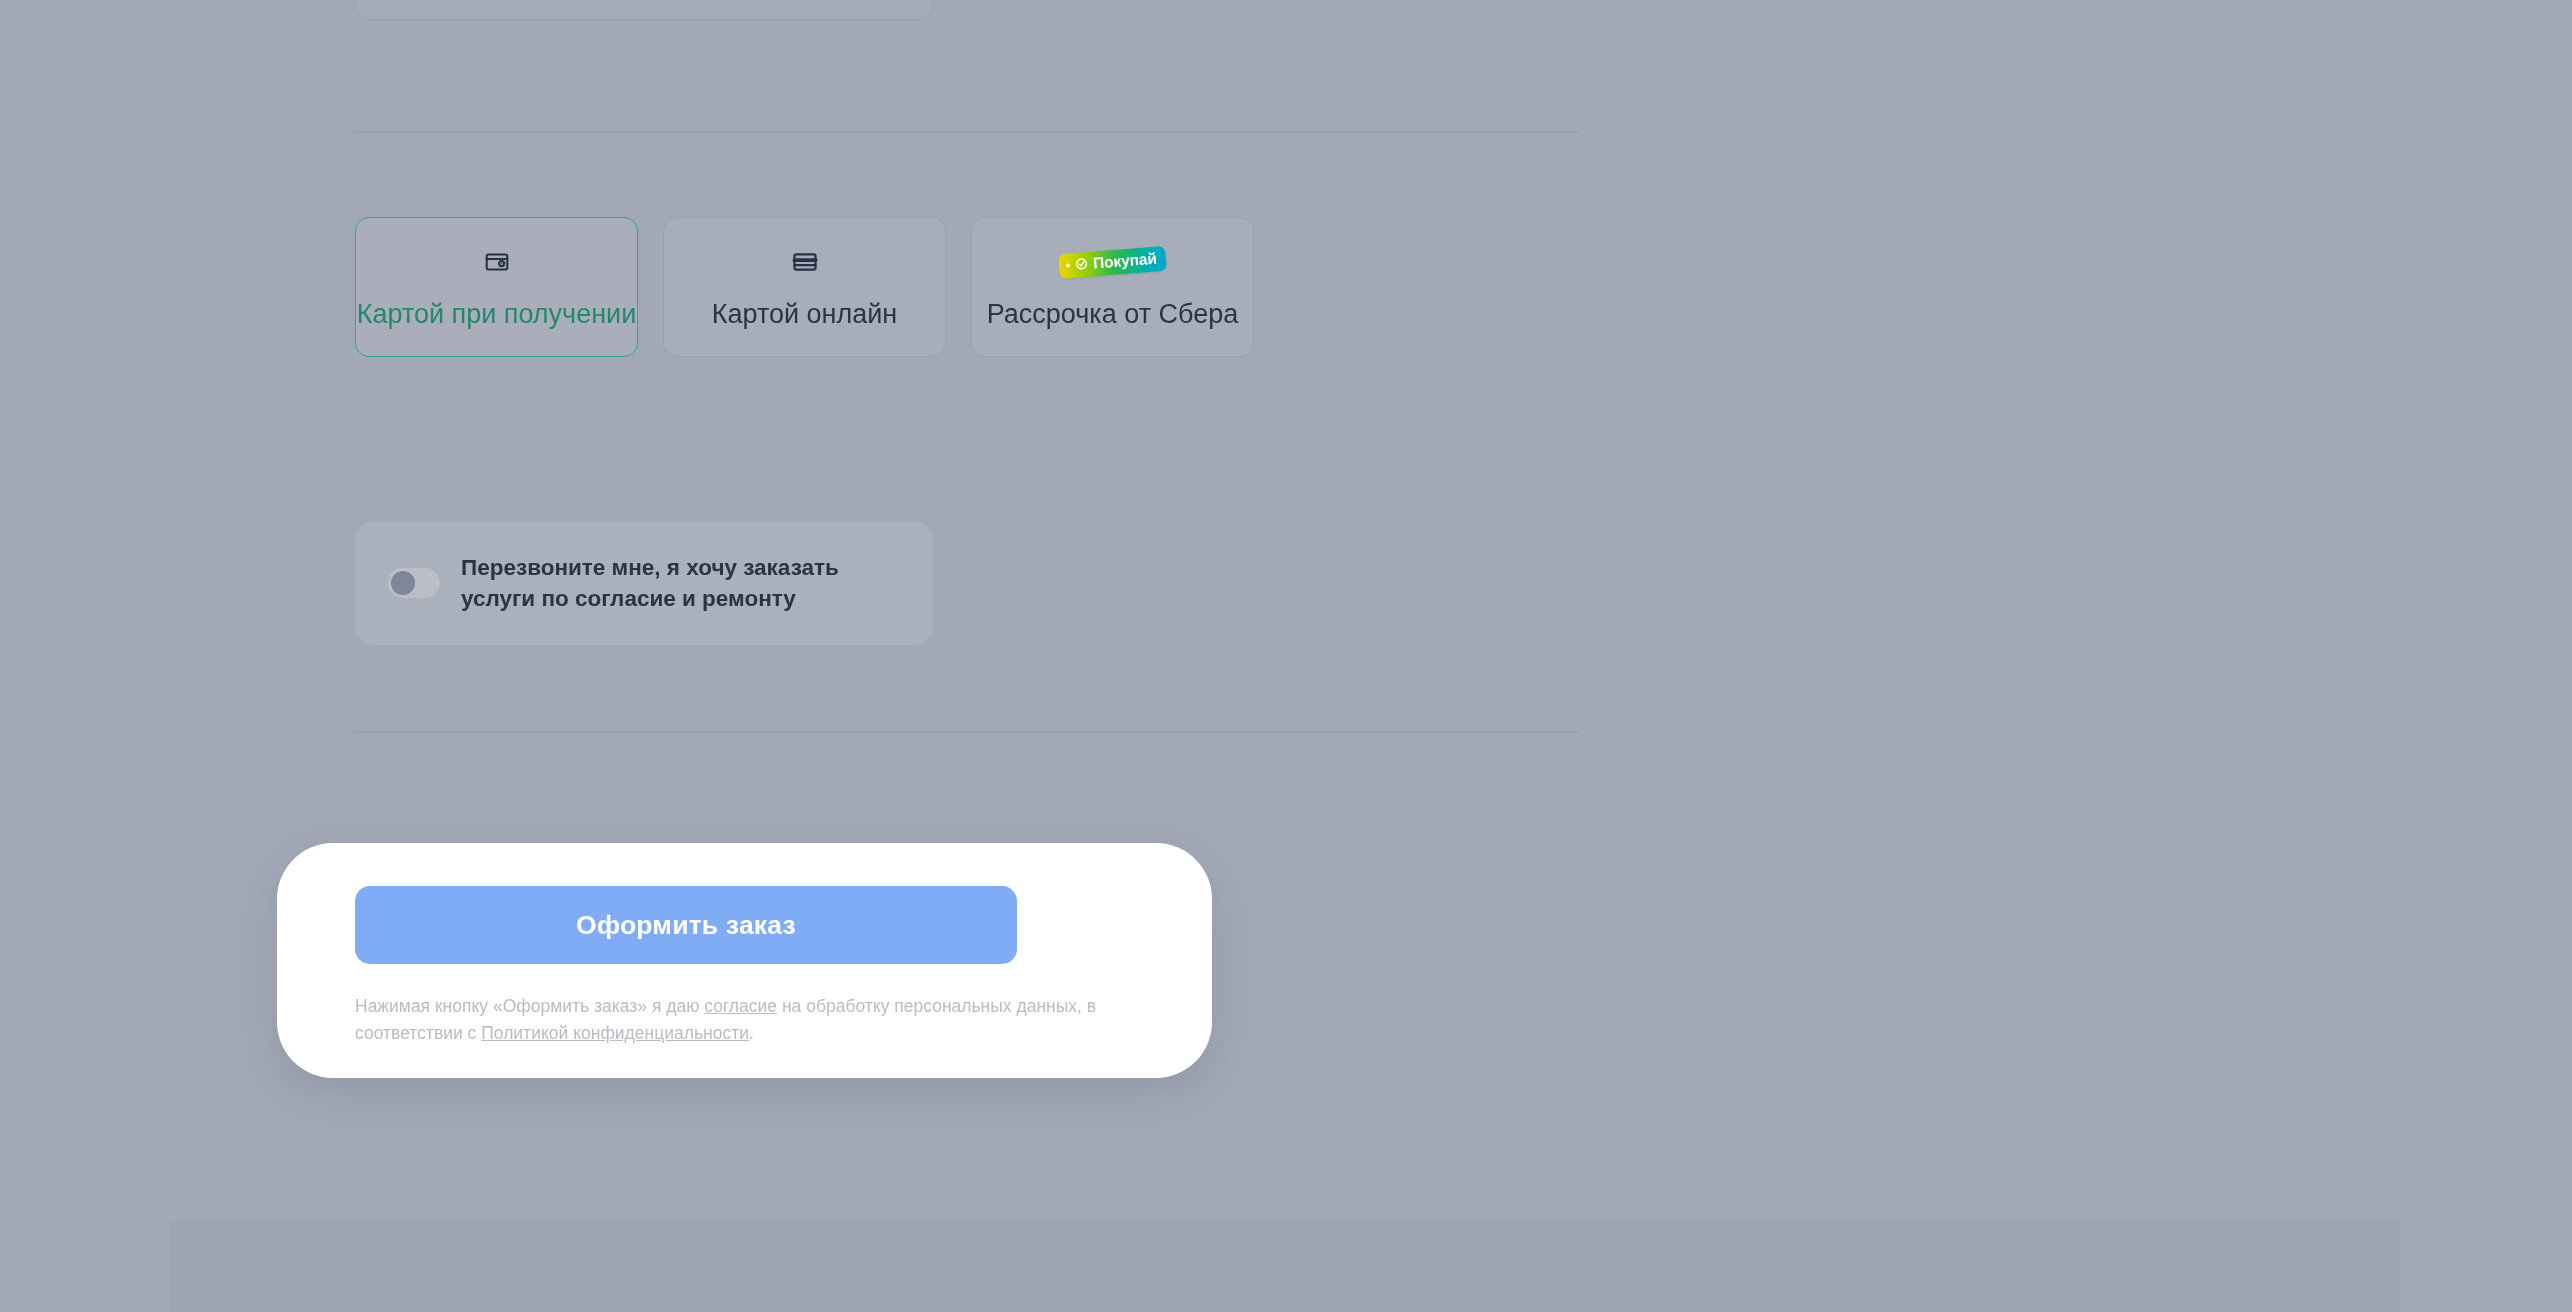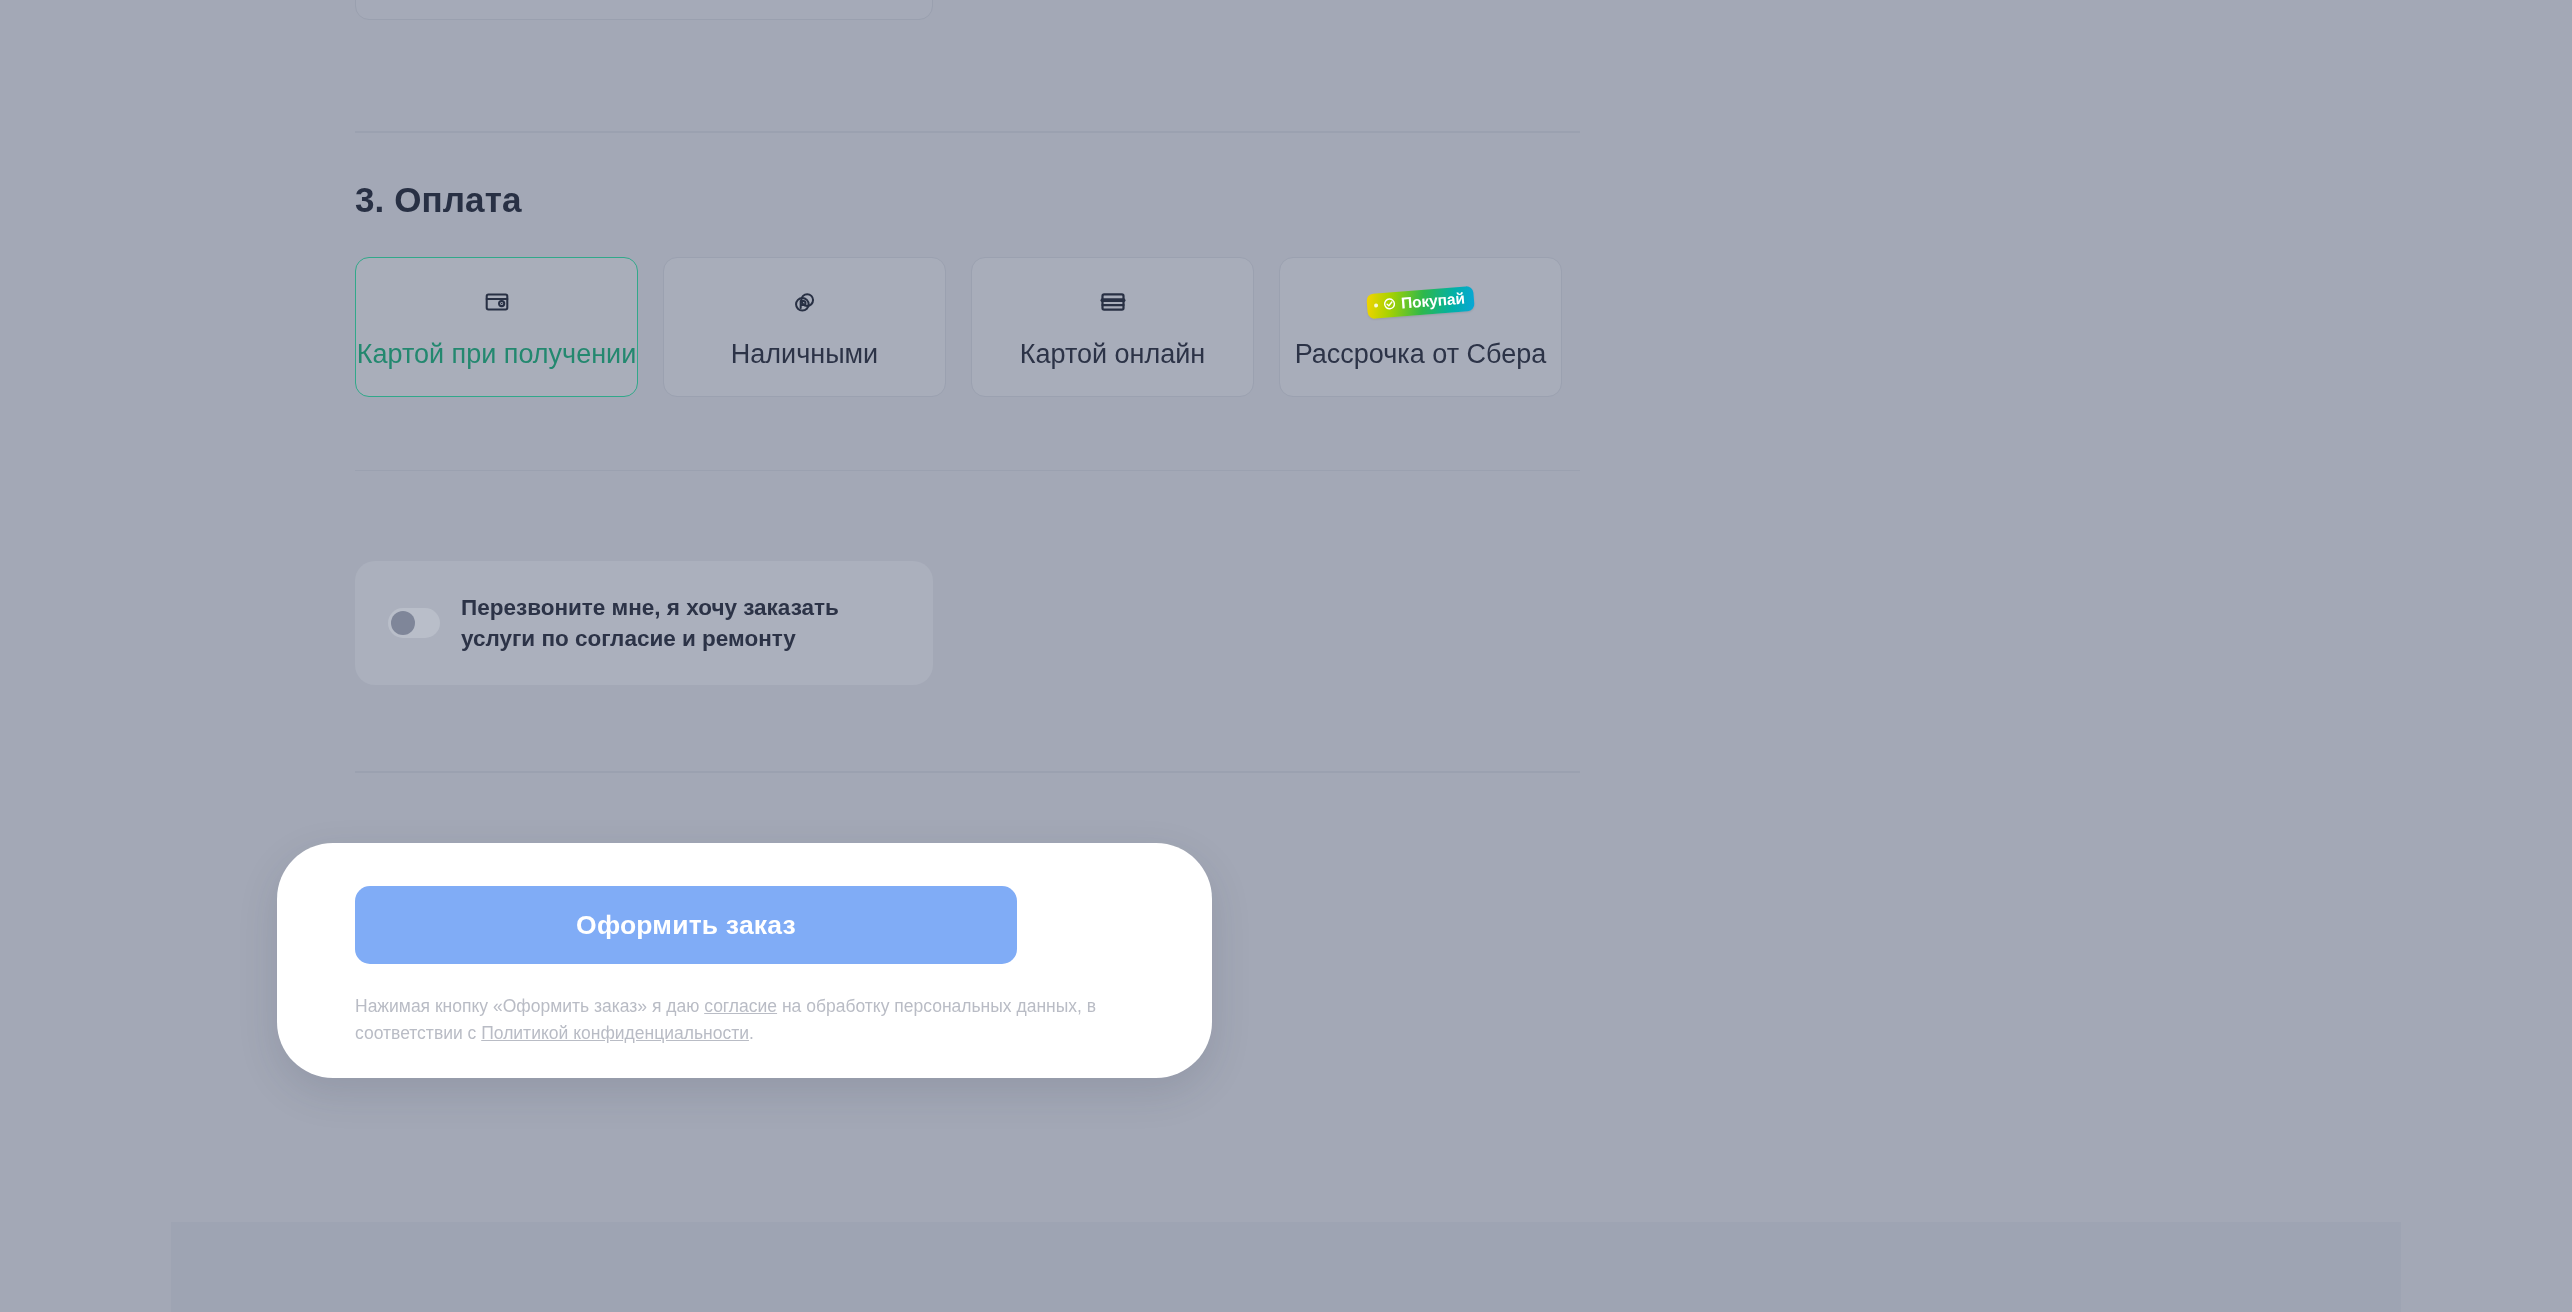--- a/index.html
+++ b/index.html
@@ -223,46 +223,35 @@
 
   <div class="checkout-col">
 
     <div class="ghost-field"></div>
 
     <div style="height:111px"></div>
     <div class="divider"></div>
     <div style="height:47px"></div>
 
     <div class="section">
-      <h2 class="section-title">3. Оплата</h2>
 
       <div class="pay-row">
 
         <div class="pay-card selected">
           <span class="pay-icon">
             <svg width="26" height="26" viewBox="0 0 24 24" fill="none" stroke="#283044" stroke-width="1.9" stroke-linecap="round" stroke-linejoin="round">
               <rect x="2.5" y="5" width="19" height="14" rx="1.6"></rect>
               <path d="M2.5 9.2h19"></path>
               <circle cx="16.3" cy="13.4" r="2.4"></circle>
               <circle cx="16.3" cy="13.4" r="0.75" fill="#283044" stroke="none"></circle>
             </svg>
           </span>
           <span class="pay-label">Картой при получении</span>
         </div>
 
-        <div class="pay-card">
-          <span class="pay-icon">
-            <svg width="27" height="27" viewBox="0 0 24 24" fill="none" stroke="#283044" stroke-width="1.8" stroke-linecap="round" stroke-linejoin="round">
-              <circle cx="14.4" cy="9.8" r="5.2"></circle>
-              <circle cx="10.1" cy="13.6" r="5.6"></circle>
-              <path d="M8.6 16.9v-6.3h2.4a1.85 1.85 0 0 1 0 3.7H8.6"></path>
-            </svg>
-          </span>
-          <span class="pay-label">Наличными</span>
-        </div>
 
         <div class="pay-card">
           <span class="pay-icon">
             <svg width="28" height="28" viewBox="0 0 24 24" fill="none" stroke="#283044" stroke-width="1.9" stroke-linecap="round" stroke-linejoin="round">
               <rect x="3" y="5.5" width="18" height="13" rx="1.4"></rect>
               <path d="M3 10.4h18" stroke-width="3.4"></path>
               <path d="M3 14.6h18"></path>
             </svg>
           </span>
           <span class="pay-label">Картой онлайн</span>

